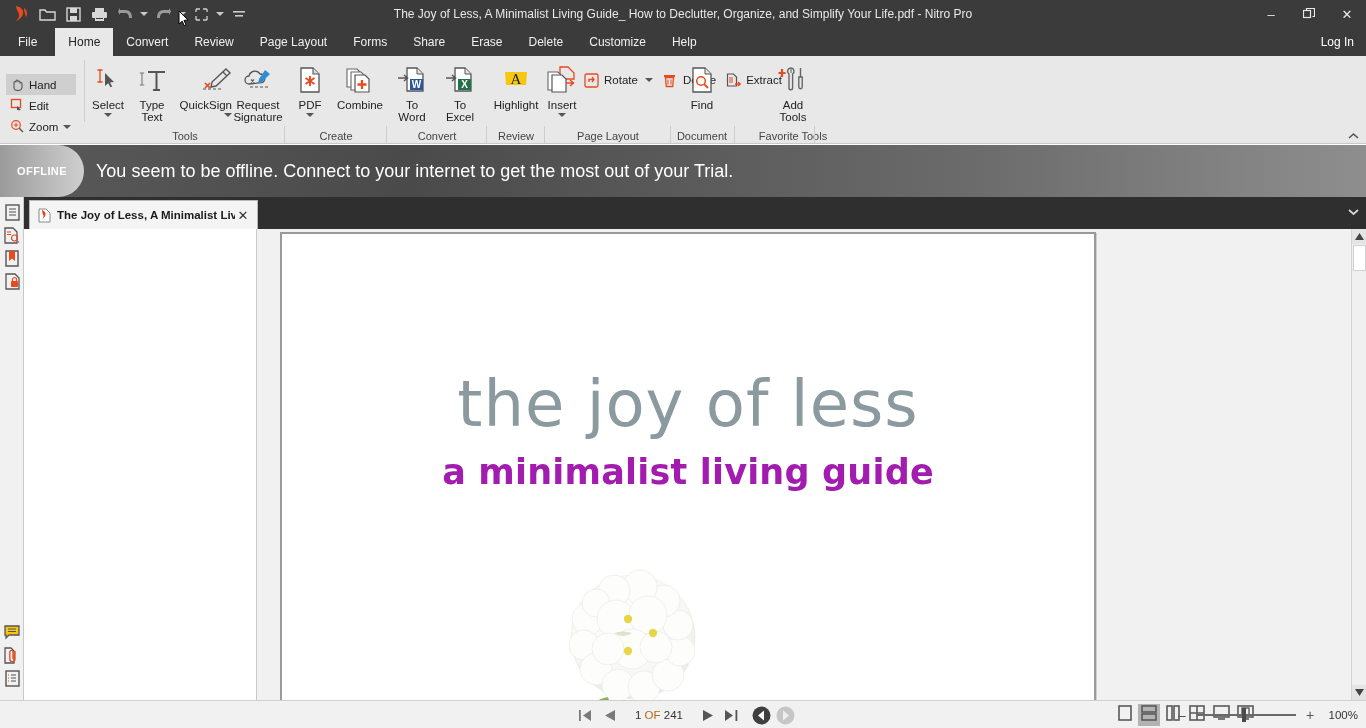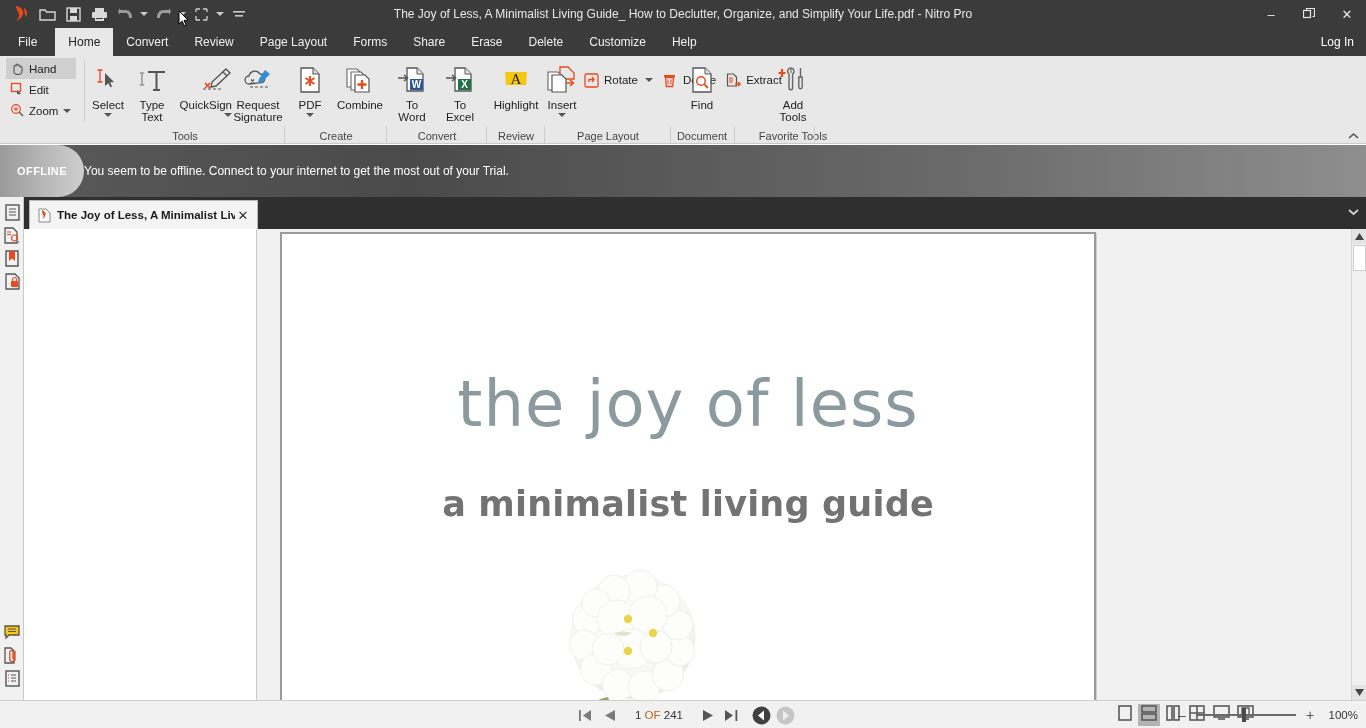--- a/index.html
+++ b/index.html
@@ -53,21 +53,21 @@
   }
 
   
   .ribbon {
     position: absolute; top: 56px; left: 0; width: 1366px; height: 88px;
     background: #e8e8e8; border-bottom: 1px solid #c9c9c9;
   }
   .ribbon-inner { position: relative; height: 88px; }
 
   .leftstack {
-    position: absolute; left: 6px; top: 2px; width: 70px;
+    position: absolute; left: 6px; top: 18px; width: 70px;
   }
   .lsitem {
     display: flex; align-items: center; gap: 5px; height: 21px; padding: 0 4px;
     font-size: 11.5px; color: #222; cursor: default; white-space: nowrap;
   }
   .lsitem.sel { background: #cfcfcf; }
 
   .vsep { position: absolute; top: 4px; width: 1px; height: 62px; background: #cdcdcd; }
 
   .group { position: absolute; top: 0; height: 88px; }
@@ -105,21 +105,21 @@
     background: linear-gradient(90deg,#5a5a5a 0%,#4a4a4a 30%,#6a6a6a 70%,#8e8e8e 100%);
     display: flex; align-items: center;
   }
   .banner-pill {
     width: 84px; height: 52px;
     background: linear-gradient(90deg,#9a9a9a 0%,#b8b8b8 55%,#cfcfcf 100%);
     border-top-right-radius: 40px; border-bottom-right-radius: 40px;
     display: flex; align-items: center; justify-content: center;
   }
   .banner-pill span { color: #ffffff; font-size: 11px; font-weight: bold; letter-spacing: .4px; }
-  .banner-msg { color: #ffffff; font-size: 12px; text-align: right; }
+  .banner-msg { margin-left: 12px; color: #ffffff; font-size: 18px; text-align: right; }
 
   
   .workspace {
     position: absolute; top: 197px; left: 0; width: 1366px; height: 503px;
     background: #f1f1f1;
   }
   .navbar-left {
     position: absolute; left: 0; top: 0; width: 24px; height: 503px;
     background: #f1f1f1; border-right: 1px solid #c9c9c9;
   }
@@ -162,22 +162,22 @@
     box-shadow: 1px 1px 0 #cfcfcf;
   }
   .page-inner { position: absolute; inset: 3px; background:#fff; overflow:hidden; }
   .bk-title {
     position: absolute; top: 130px; left: 0; width: 100%;
     text-align: center; font-size: 64px; color: #8b9a9e;
     font-family: "DejaVu Sans", sans-serif; font-weight: 400; letter-spacing: 1px;
   }
   .bk-sub {
     position: absolute; top: 215px; left: 0; width: 100%;
-    text-align: center; font-size: 35px; color: #737373;
-    font-family: "DejaVu Sans", sans-serif; font-weight: 600; letter-spacing: .2px; margin-top: 32px;
+    text-align: center; font-size: 35px; color: #a21caf;
+    font-family: "DejaVu Sans", sans-serif; font-weight: 600; letter-spacing: .2px;
   }
   .flower { position: absolute; left: 263px; top: 320px; width: 170px; height: 200px; }
 
   .vscroll {
     position: absolute; right: 0; top: 32px; width: 15px; height: 471px;
     background: #f0f0f0; border-left: 1px solid #d4d4d4;
   }
   .vscroll .sb-up, .vscroll .sb-dn {
     position: absolute; left: 0; width: 15px; height: 15px; background: #e4e4e4;
     display: flex; align-items: center; justify-content: center; cursor: pointer;

